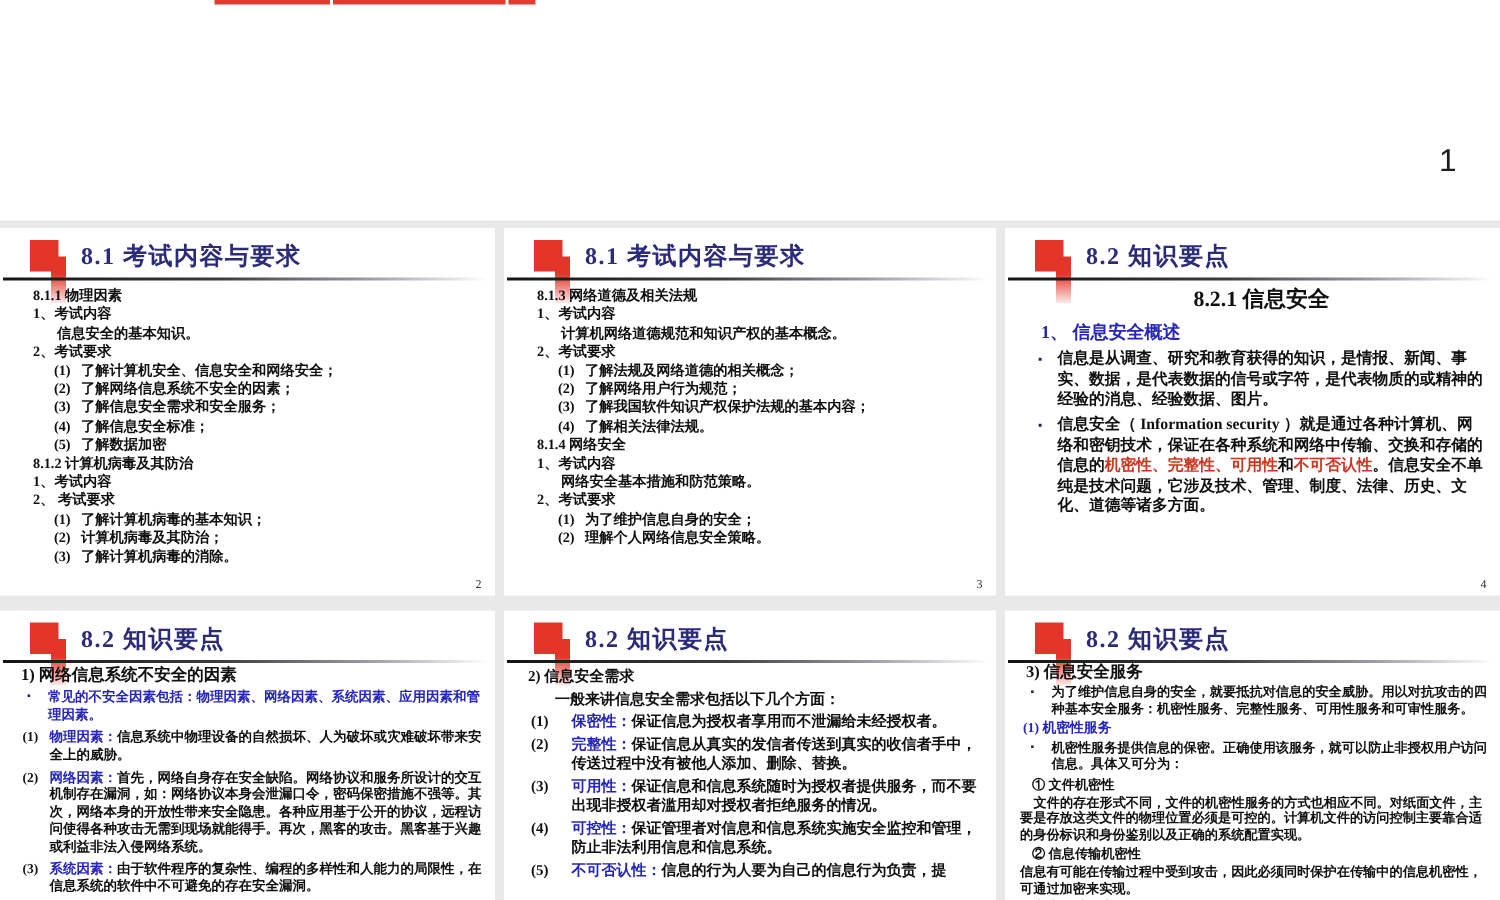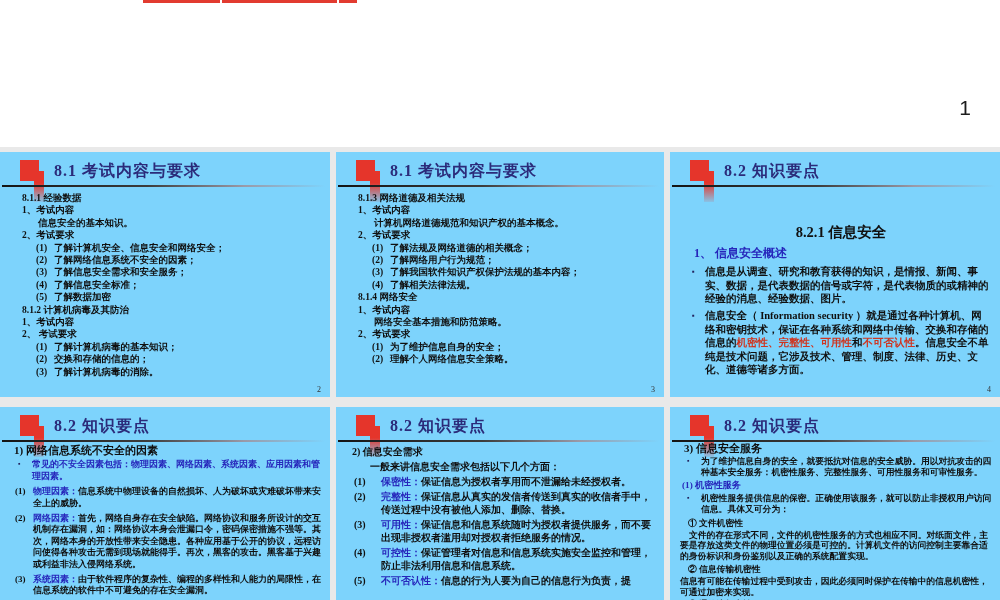--- a/index.html
+++ b/index.html
@@ -11,21 +11,21 @@
   .topseg{position:absolute;top:0;height:3px;background:#e23b30;}
   .seg1{left:143px;width:77px;}
   .seg2{left:222px;width:115px;}
   .seg3{left:339px;width:18px;}
   .page-indicator{
     position:absolute;top:96px;right:29px;font-size:21px;color:#1c1c1c;
     font-family:"Liberation Sans", sans-serif;
   }
   
   .grid{position:absolute;left:0;top:147px;width:1000px;height:453px;background:#e9e9e9;}
-  .slide{position:absolute;background:#7dd3fc;overflow:hidden;text-decoration:underline;}
+  .slide{position:absolute;background:#ffffff;overflow:hidden;text-decoration:underline;}
   .s1{left:0;top:5px;width:330px;height:245px;}
   .s2{left:336px;top:5px;width:328px;height:245px;}
   .s3{left:670px;top:5px;width:330px;height:245px;}
   .s4{left:0;top:260px;width:330px;height:193px;}
   .s5{left:336px;top:260px;width:328px;height:193px;}
   .s6{left:670px;top:260px;width:330px;height:193px;}
   
   .flag{position:absolute;left:20px;top:8px;width:30px;height:44px;}
   .flag .big{position:absolute;left:0;top:0;width:19px;height:21px;background:#e5352b;}
   .flag .tail{position:absolute;left:14px;top:11px;width:10px;height:31px;
@@ -40,21 +40,21 @@
   
   .body{position:absolute;color:#101010;font-weight:bold;}
   .blue{color:#2626bb;}
   .red{color:#cf3520;}
   
   .exam{left:22px;right:6px;top:40px;font-size:9.5px;line-height:12.4px;}
   .exam .par{margin-left:16px;}
   .exam .itm{position:relative;padding-left:32px;}
   .exam .itm .no{position:absolute;left:14px;}
   
-  .kp3{left:20px;right:8px;top:40px;font-size:10.5px;line-height:13.6px;margin-top:32px;}
+  .kp3{left:20px;right:8px;top:40px;font-size:10.5px;line-height:13.6px;}
   .kp3 .center-h{text-align:center;font-size:14.5px;margin:2px 0 7px;}
   .kp3 .blue-h{font-size:12px;margin:0 0 5px 4px;font-weight:bold;}
   .bullet{position:relative;padding-left:15px;margin-bottom:3px;}
   .bullet .bmark{position:absolute;left:2px;top:0;font-size:8px;color:#23235e;}
   
   .kp4{left:10px;right:5px;top:38px;font-size:9px;line-height:11.4px;}
   .kp4 .head{font-size:11px;margin:0 0 3px 4px;}
   .kp4 .bullet{padding-left:22px;margin-bottom:4px;}
   .kp4 .bullet .bmark{left:8px;font-size:7px;}
   .kp4 .itm{position:relative;padding-left:23px;margin-bottom:4px;}
@@ -89,34 +89,34 @@
   <div class="grid">
 
     <section class="slide s1">
       <div class="flag">
         <div class="big"></div>
         <div class="tail"></div>
       </div>
       <div class="slide-title">8.1 考试内容与要求</div>
       <div class="rule"></div>
       <div class="body exam">
-        <div>8.1.1  经验数据</div>
+        <div>8.1.1  物理因素</div>
         <div>1、考试内容</div>
         <div class="par">信息安全的基本知识。</div>
         <div>2、考试要求</div>
         <div class="itm"><span class="no">(1)</span><span>了解计算机安全、信息安全和网络安全；</span></div>
         <div class="itm"><span class="no">(2)</span><span>了解网络信息系统不安全的因素；</span></div>
         <div class="itm"><span class="no">(3)</span><span>了解信息安全需求和安全服务；</span></div>
         <div class="itm"><span class="no">(4)</span><span>了解信息安全标准；</span></div>
         <div class="itm"><span class="no">(5)</span><span>了解数据加密</span></div>
         <div>8.1.2  计算机病毒及其防治</div>
         <div>1、考试内容</div>
         <div>2、 考试要求</div>
         <div class="itm"><span class="no">(1)</span><span>了解计算机病毒的基本知识；</span></div>
-        <div class="itm"><span class="no">(2)</span><span>交换和存储的信息的；</span></div>
+        <div class="itm"><span class="no">(2)</span><span>计算机病毒及其防治；</span></div>
         <div class="itm"><span class="no">(3)</span><span>了解计算机病毒的消除。</span></div>
       </div>
       <div class="pgnum">2</div>
     </section>
 
     <section class="slide s2">
       <div class="flag">
         <div class="big"></div>
         <div class="tail"></div>
       </div>

